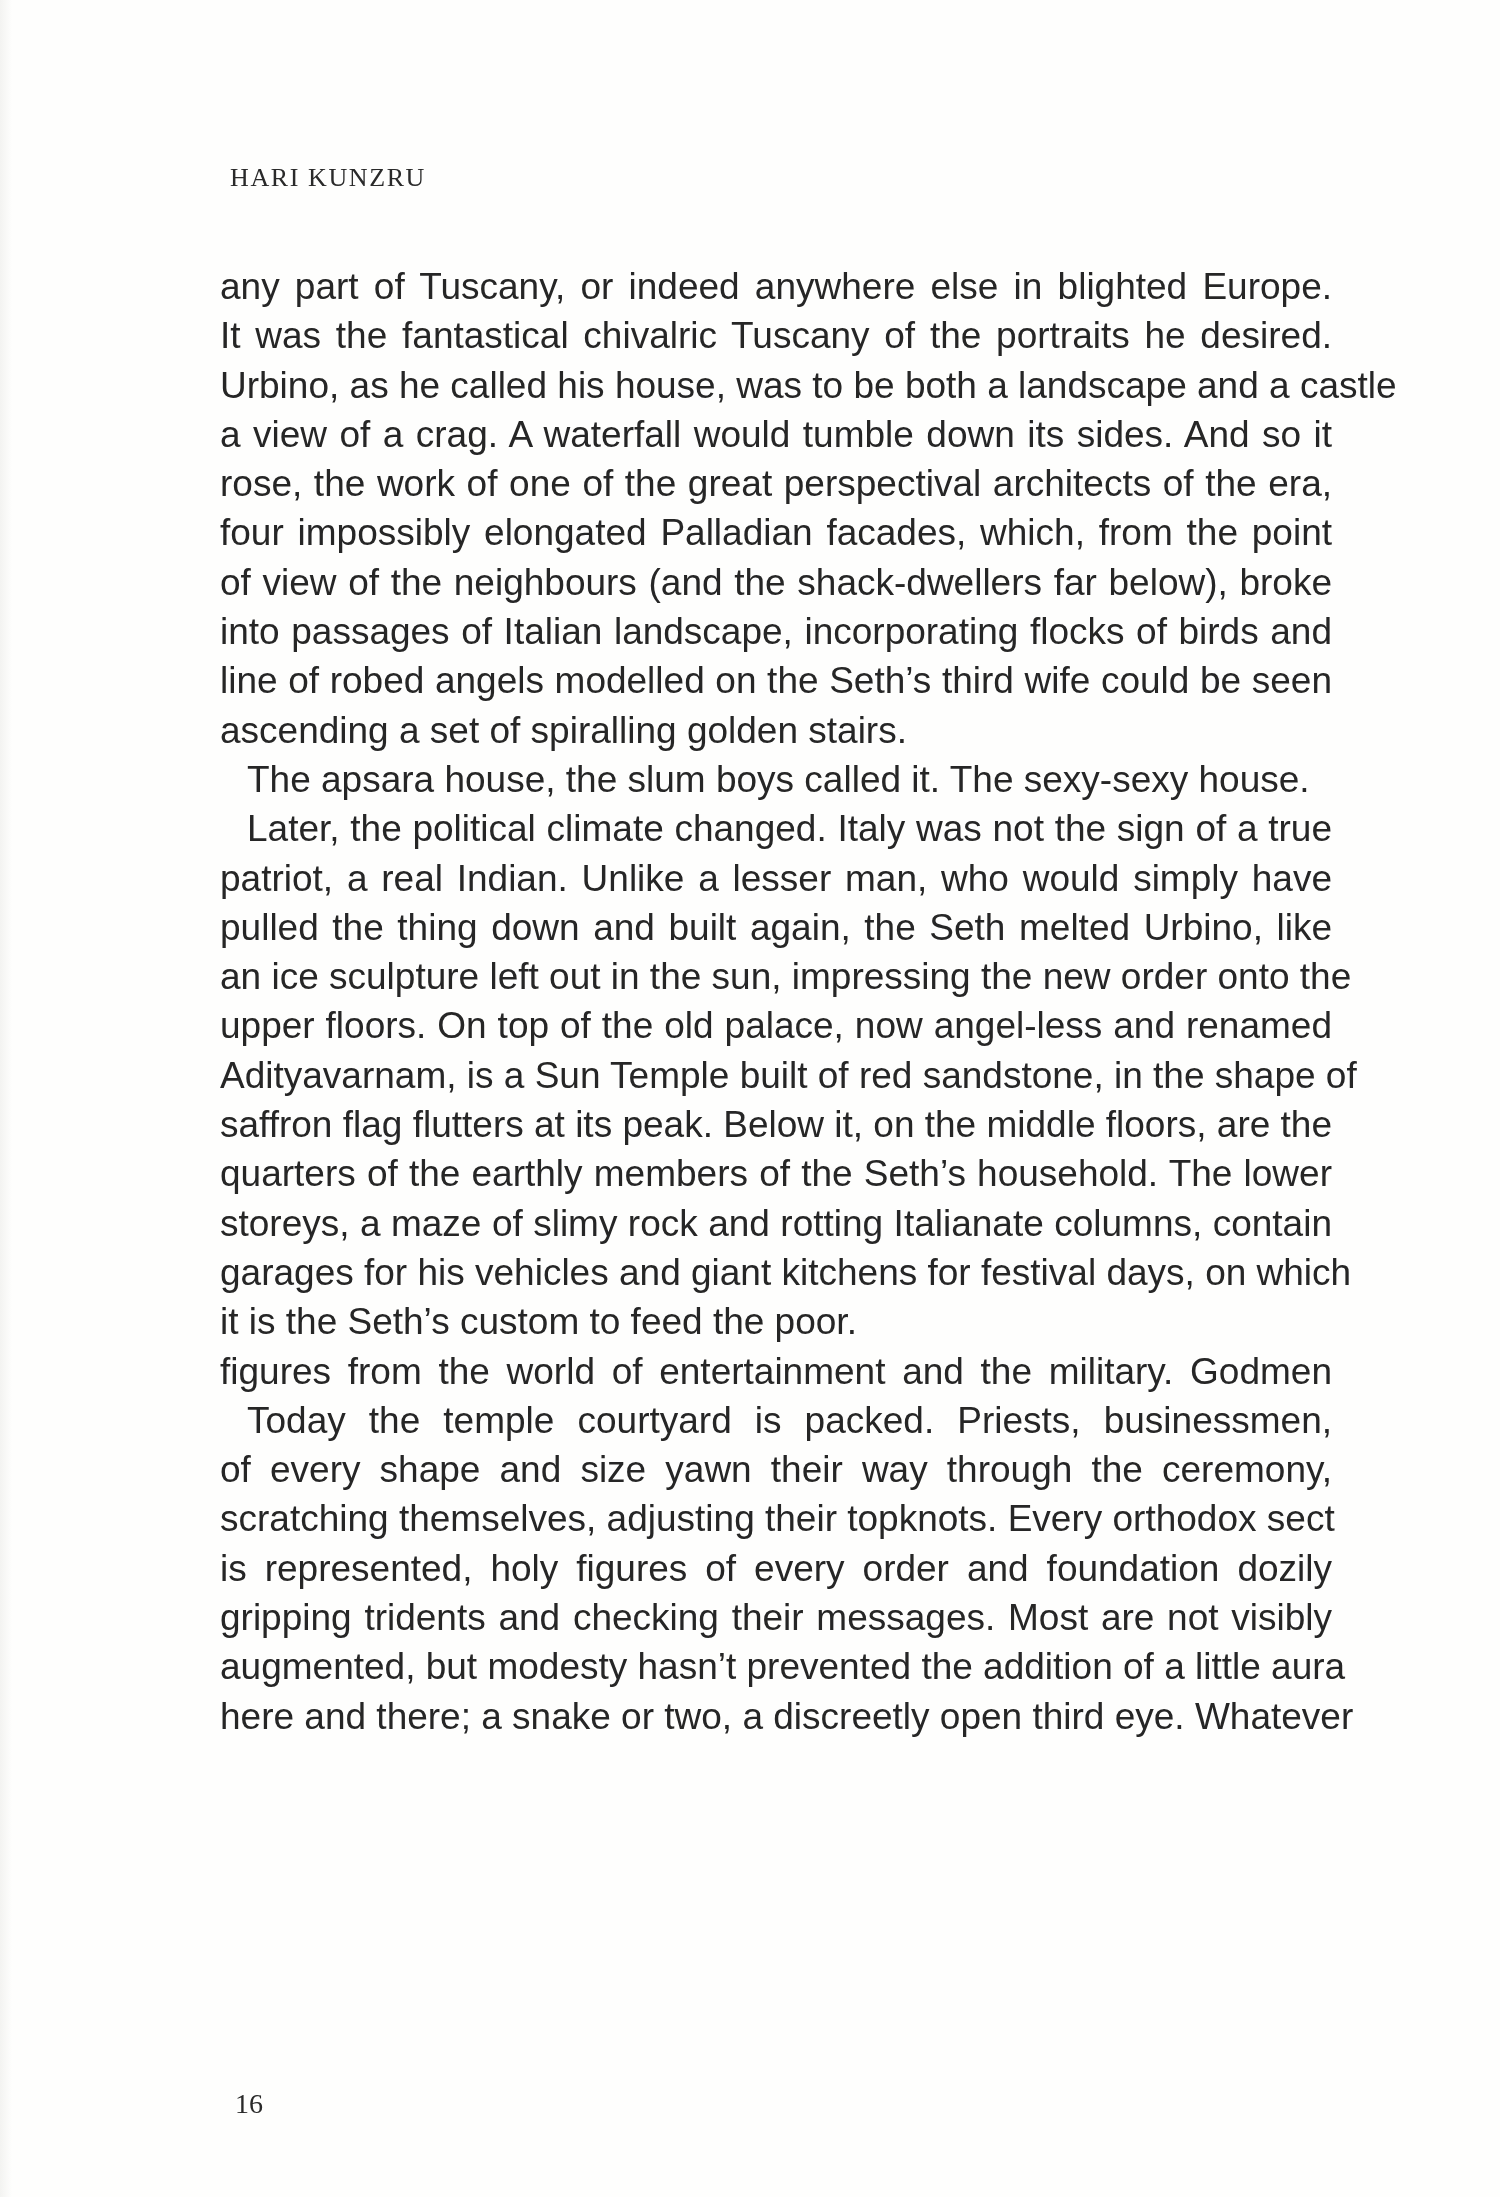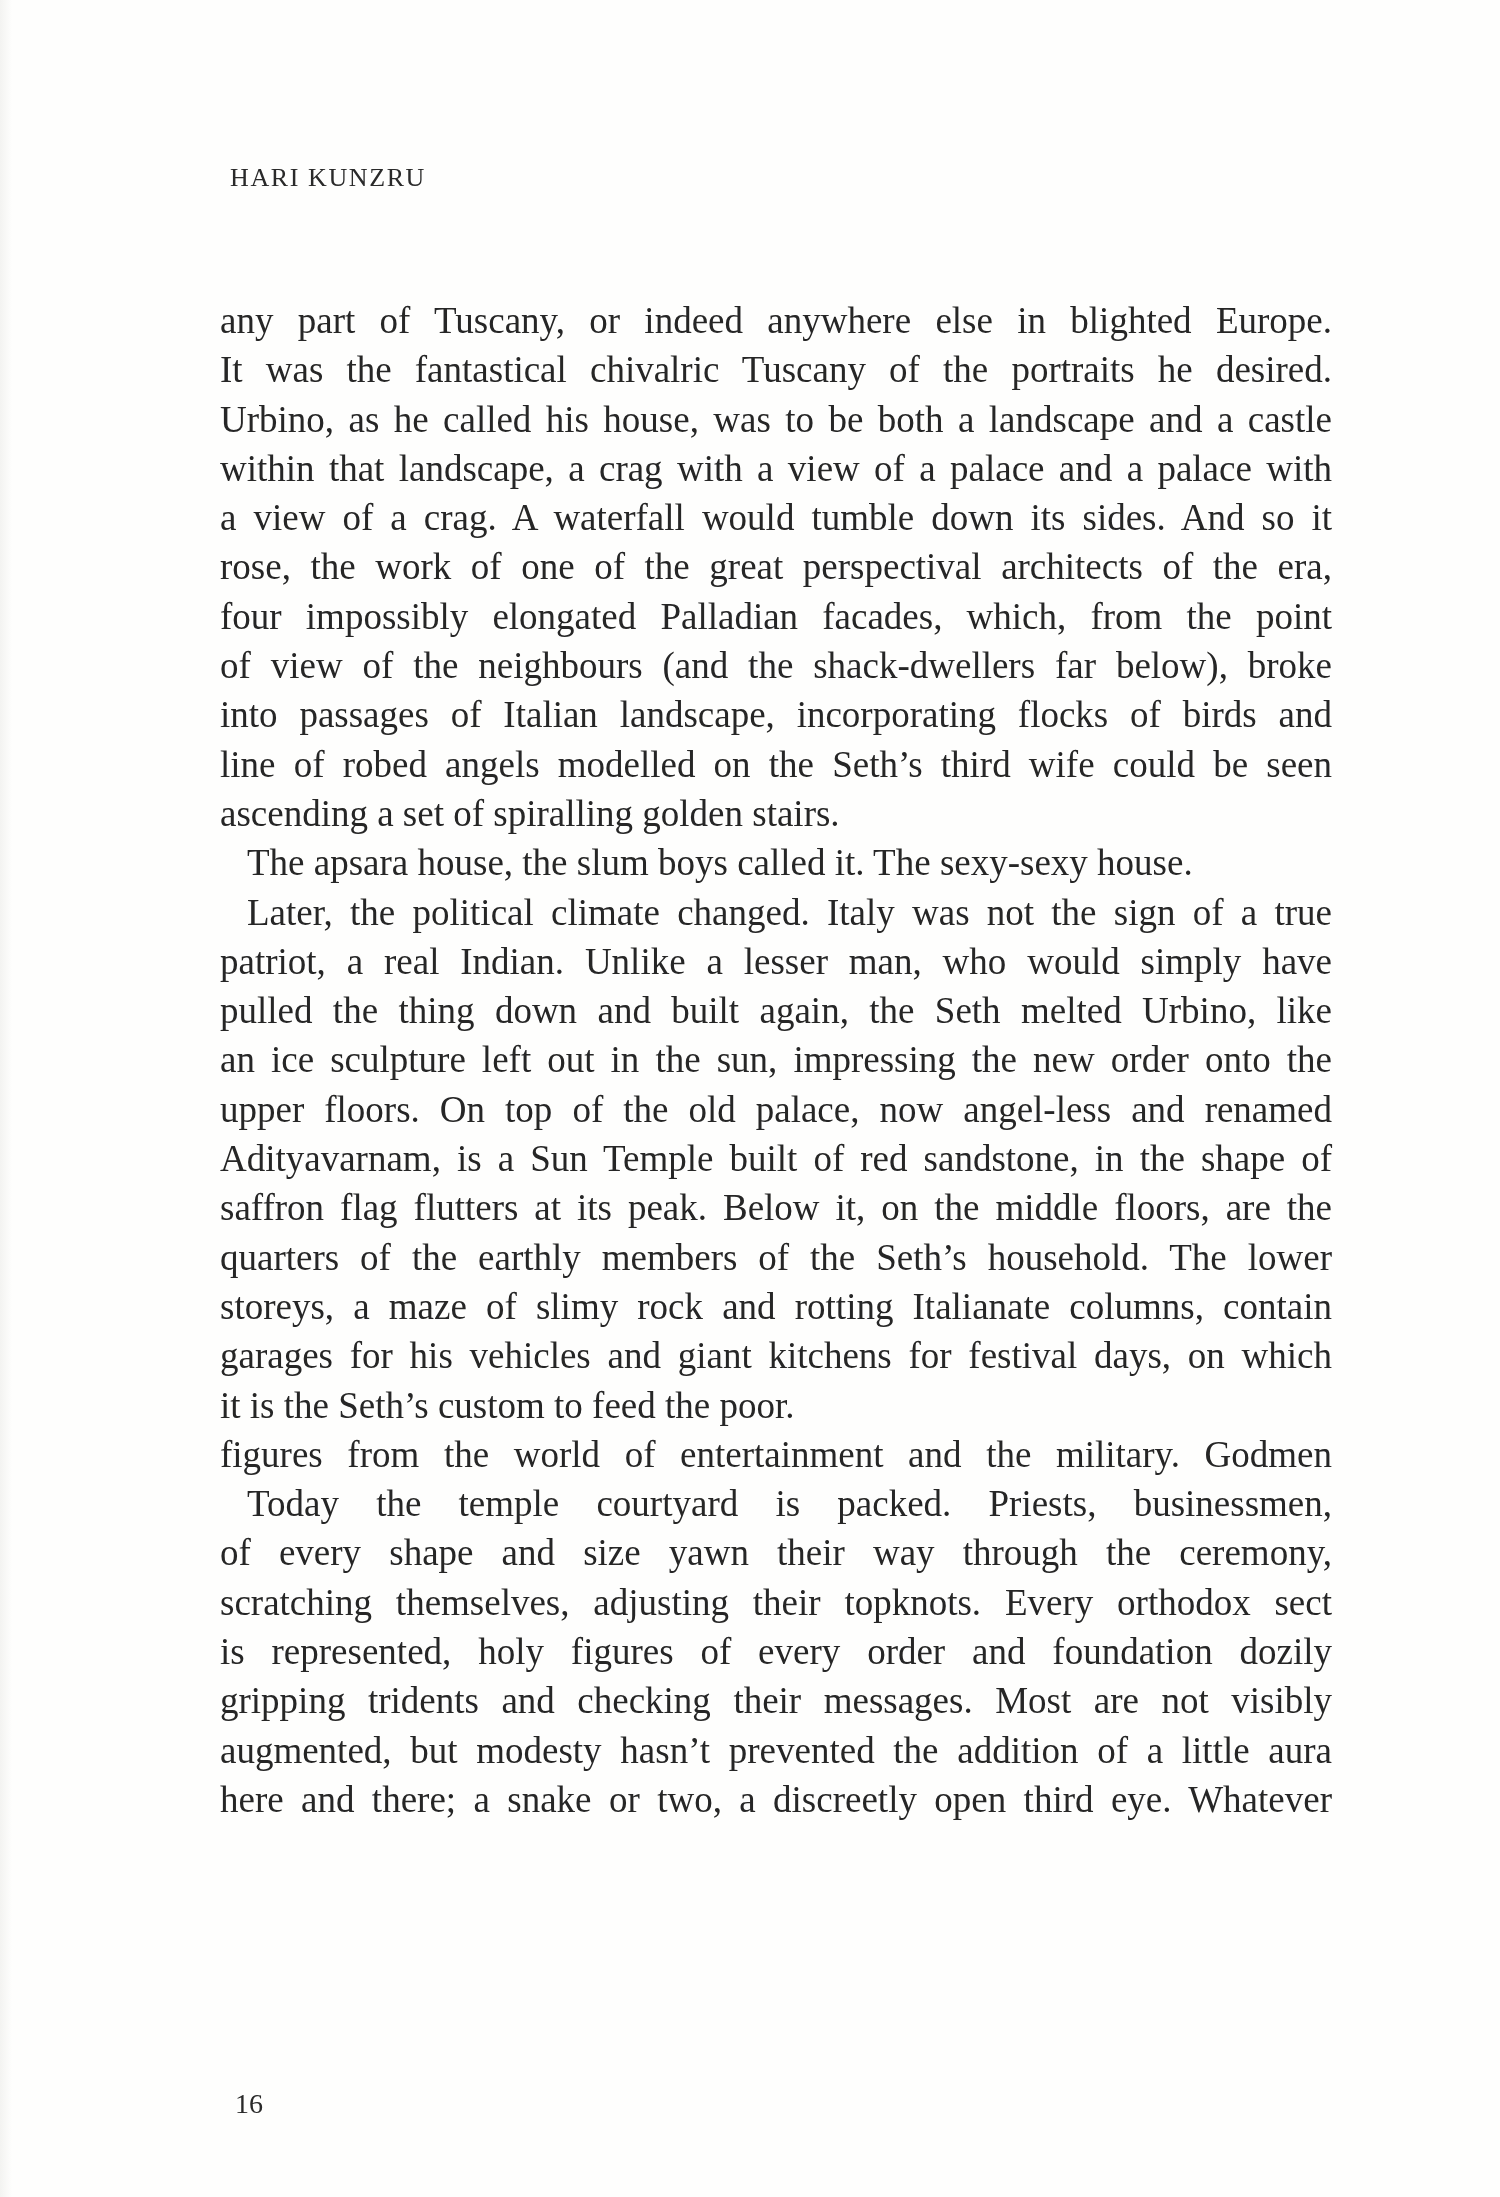--- a/index.html
+++ b/index.html
@@ -27,24 +27,23 @@
     font-size: 26px;
     letter-spacing: 1.6px;
     color: #2a2a2a;
     line-height: 28px;
   }
   .body-text {
     position: absolute;
     left: 220px;
     top: 262px;
     width: 1112px;
-    font-family: Liberation Serif, serif;
+    font-family: Liberation Sans, sans-serif;
     font-size: 37px;
     color: #262626;
-    margin-top: 34px;
   }
   .line {
     display: block;
     height: 49.3px;
     line-height: 49.3px;
     white-space: nowrap;
     text-align: justify;
     text-align-last: justify;
     overflow: visible;
   }
@@ -68,21 +67,20 @@
 <body>
 
 <div class="page-edge"></div>
 
 <div class="running-head">HARI KUNZRU</div>
 
 <div class="body-text" id="body-text">
     <span class="line">any part of Tuscany, or indeed anywhere else in blighted Europe.</span>
     <span class="line">It was the fantastical chivalric Tuscany of the portraits he desired.</span>
     <span class="line">Urbino, as he called his house, was to be both a landscape and a castle</span>
-    <span class="line">within that landscape, a crag with a view of a palace and a palace with</span>
     <span class="line">a view of a crag. A waterfall would tumble down its sides. And so it</span>
     <span class="line">rose, the work of one of the great perspectival architects of the era,</span>
     <span class="line">four impossibly elongated Palladian facades, which, from the point</span>
     <span class="line">of view of the neighbours (and the shack-dwellers far below), broke</span>
     <span class="line">into passages of Italian landscape, incorporating flocks of birds and</span>
     <span class="line">line of robed angels modelled on the Seth’s third wife could be seen</span>
     <span class="line last">ascending a set of spiralling golden stairs.</span>
     <span class="line indent last">The apsara house, the slum boys called it. The sexy-sexy house.</span>
     <span class="line indent">Later, the political climate changed. Italy was not the sign of a true</span>
     <span class="line">patriot, a real Indian. Unlike a lesser man, who would simply have</span>

